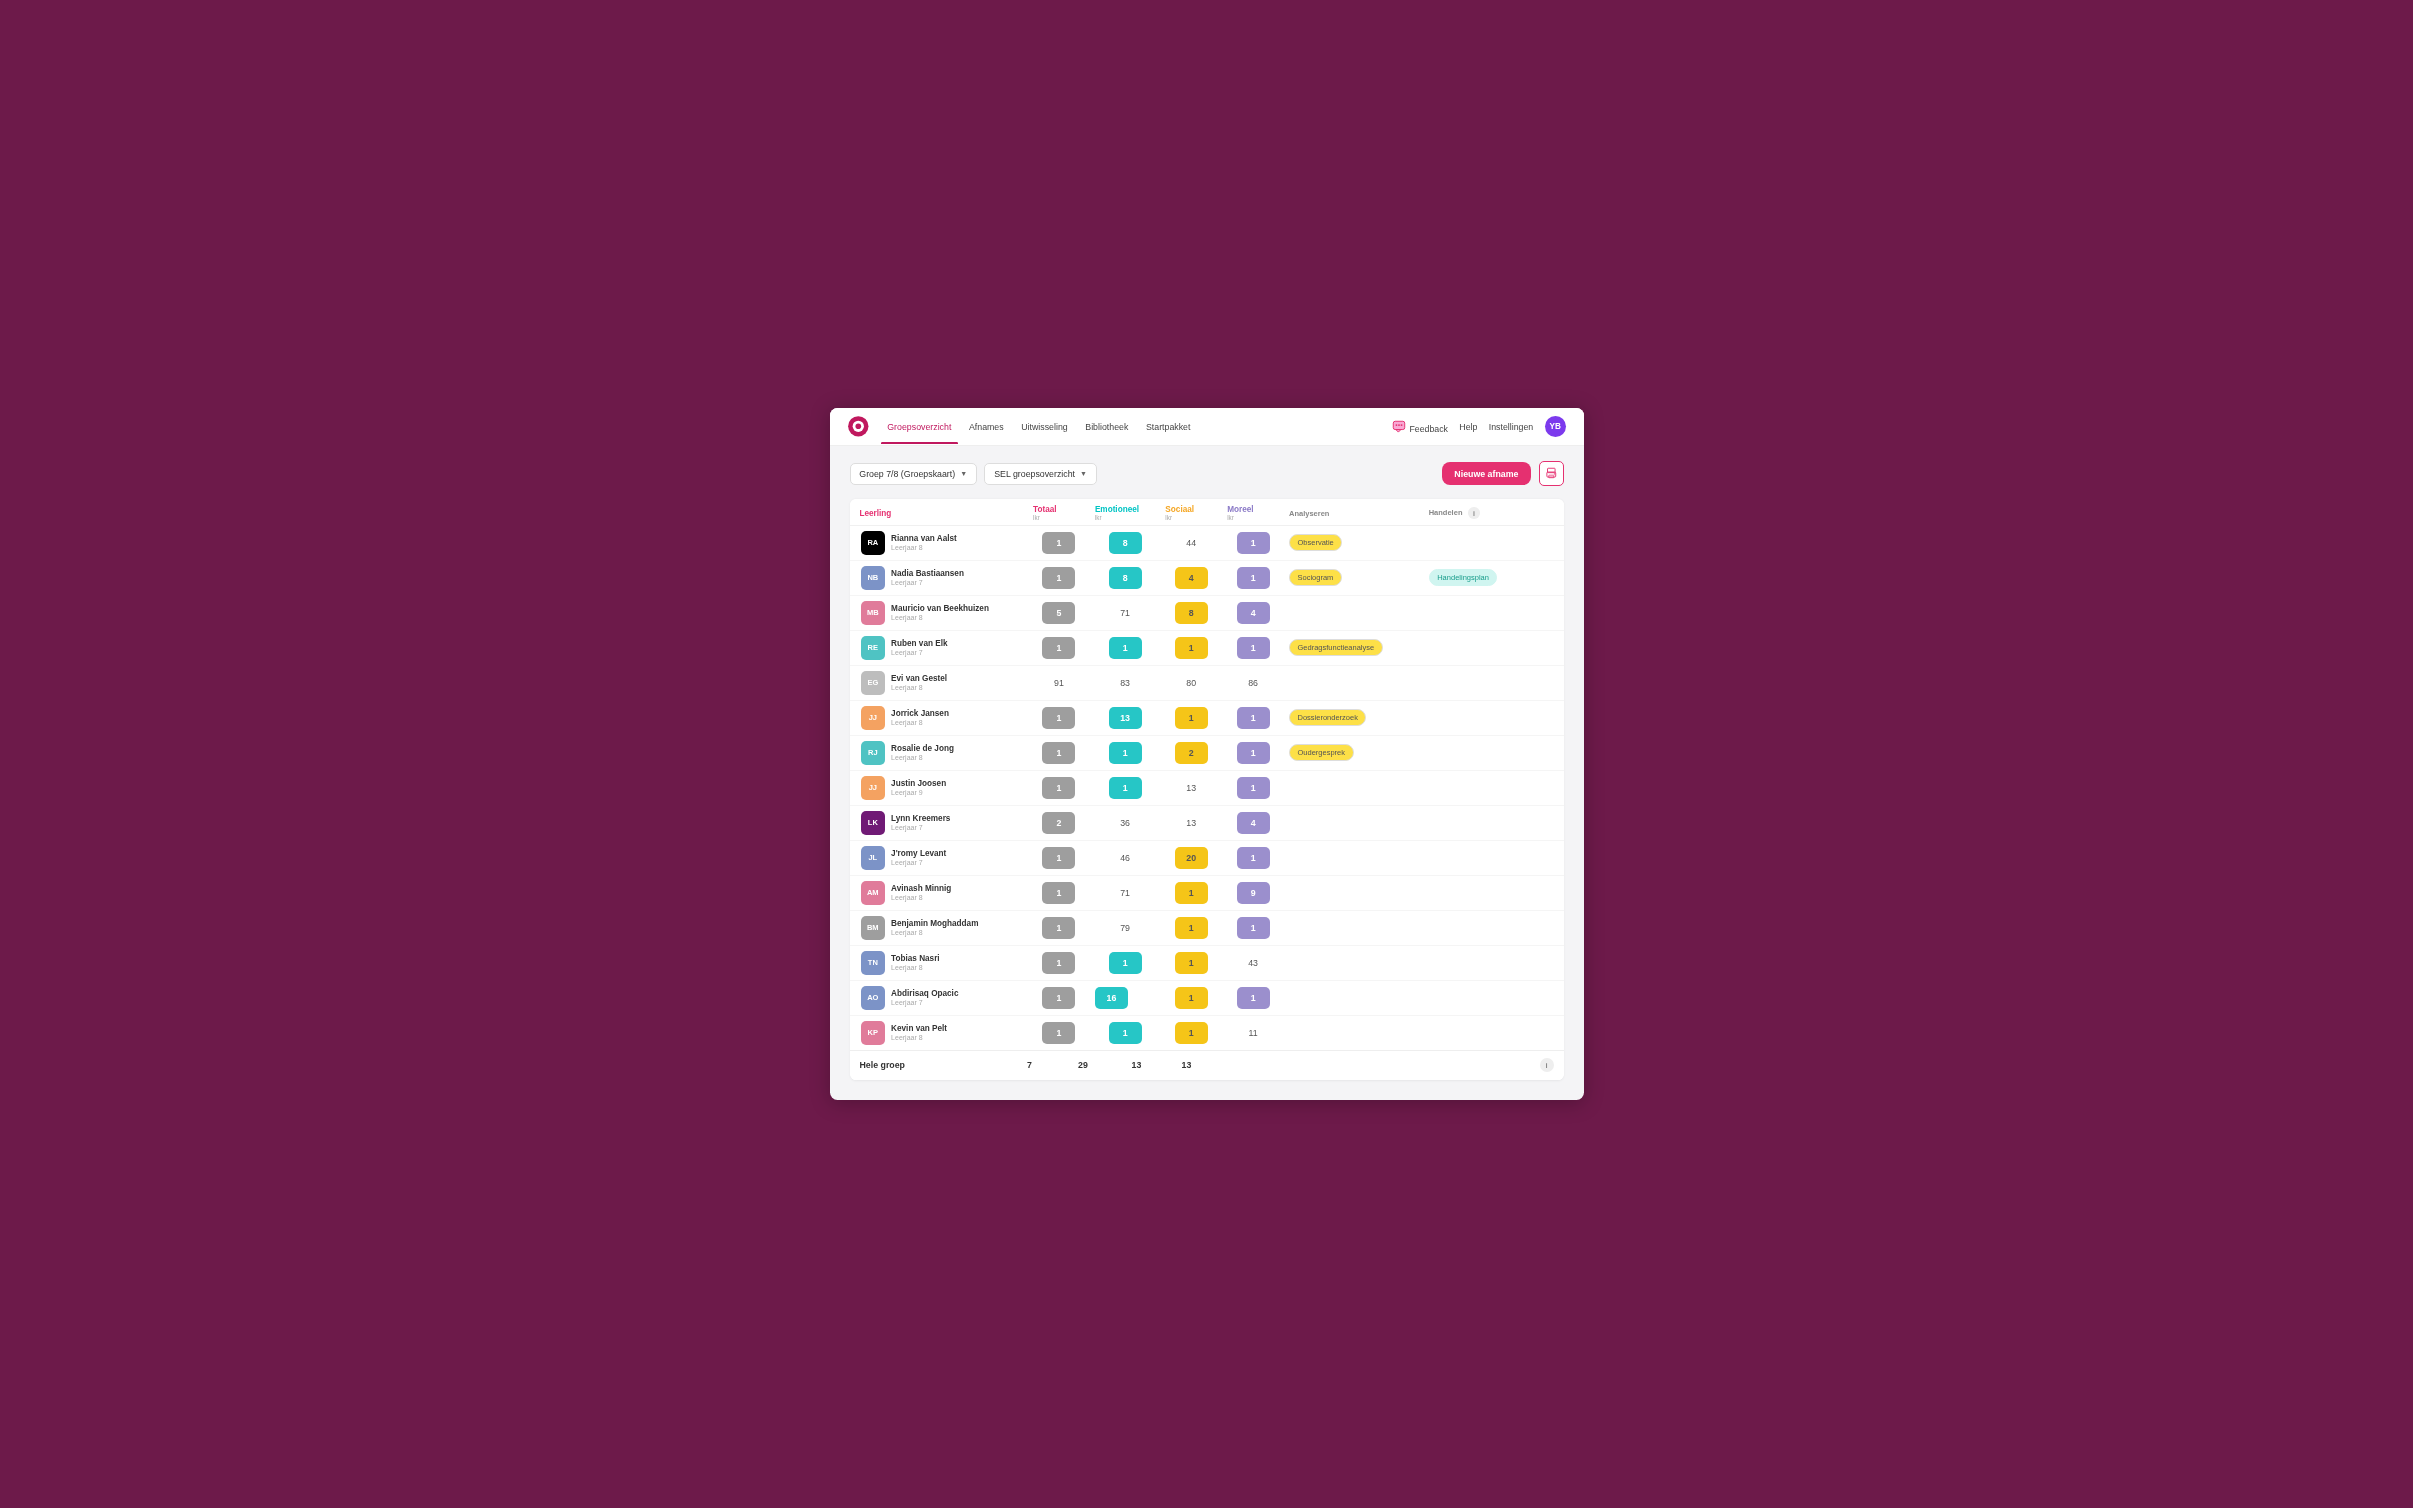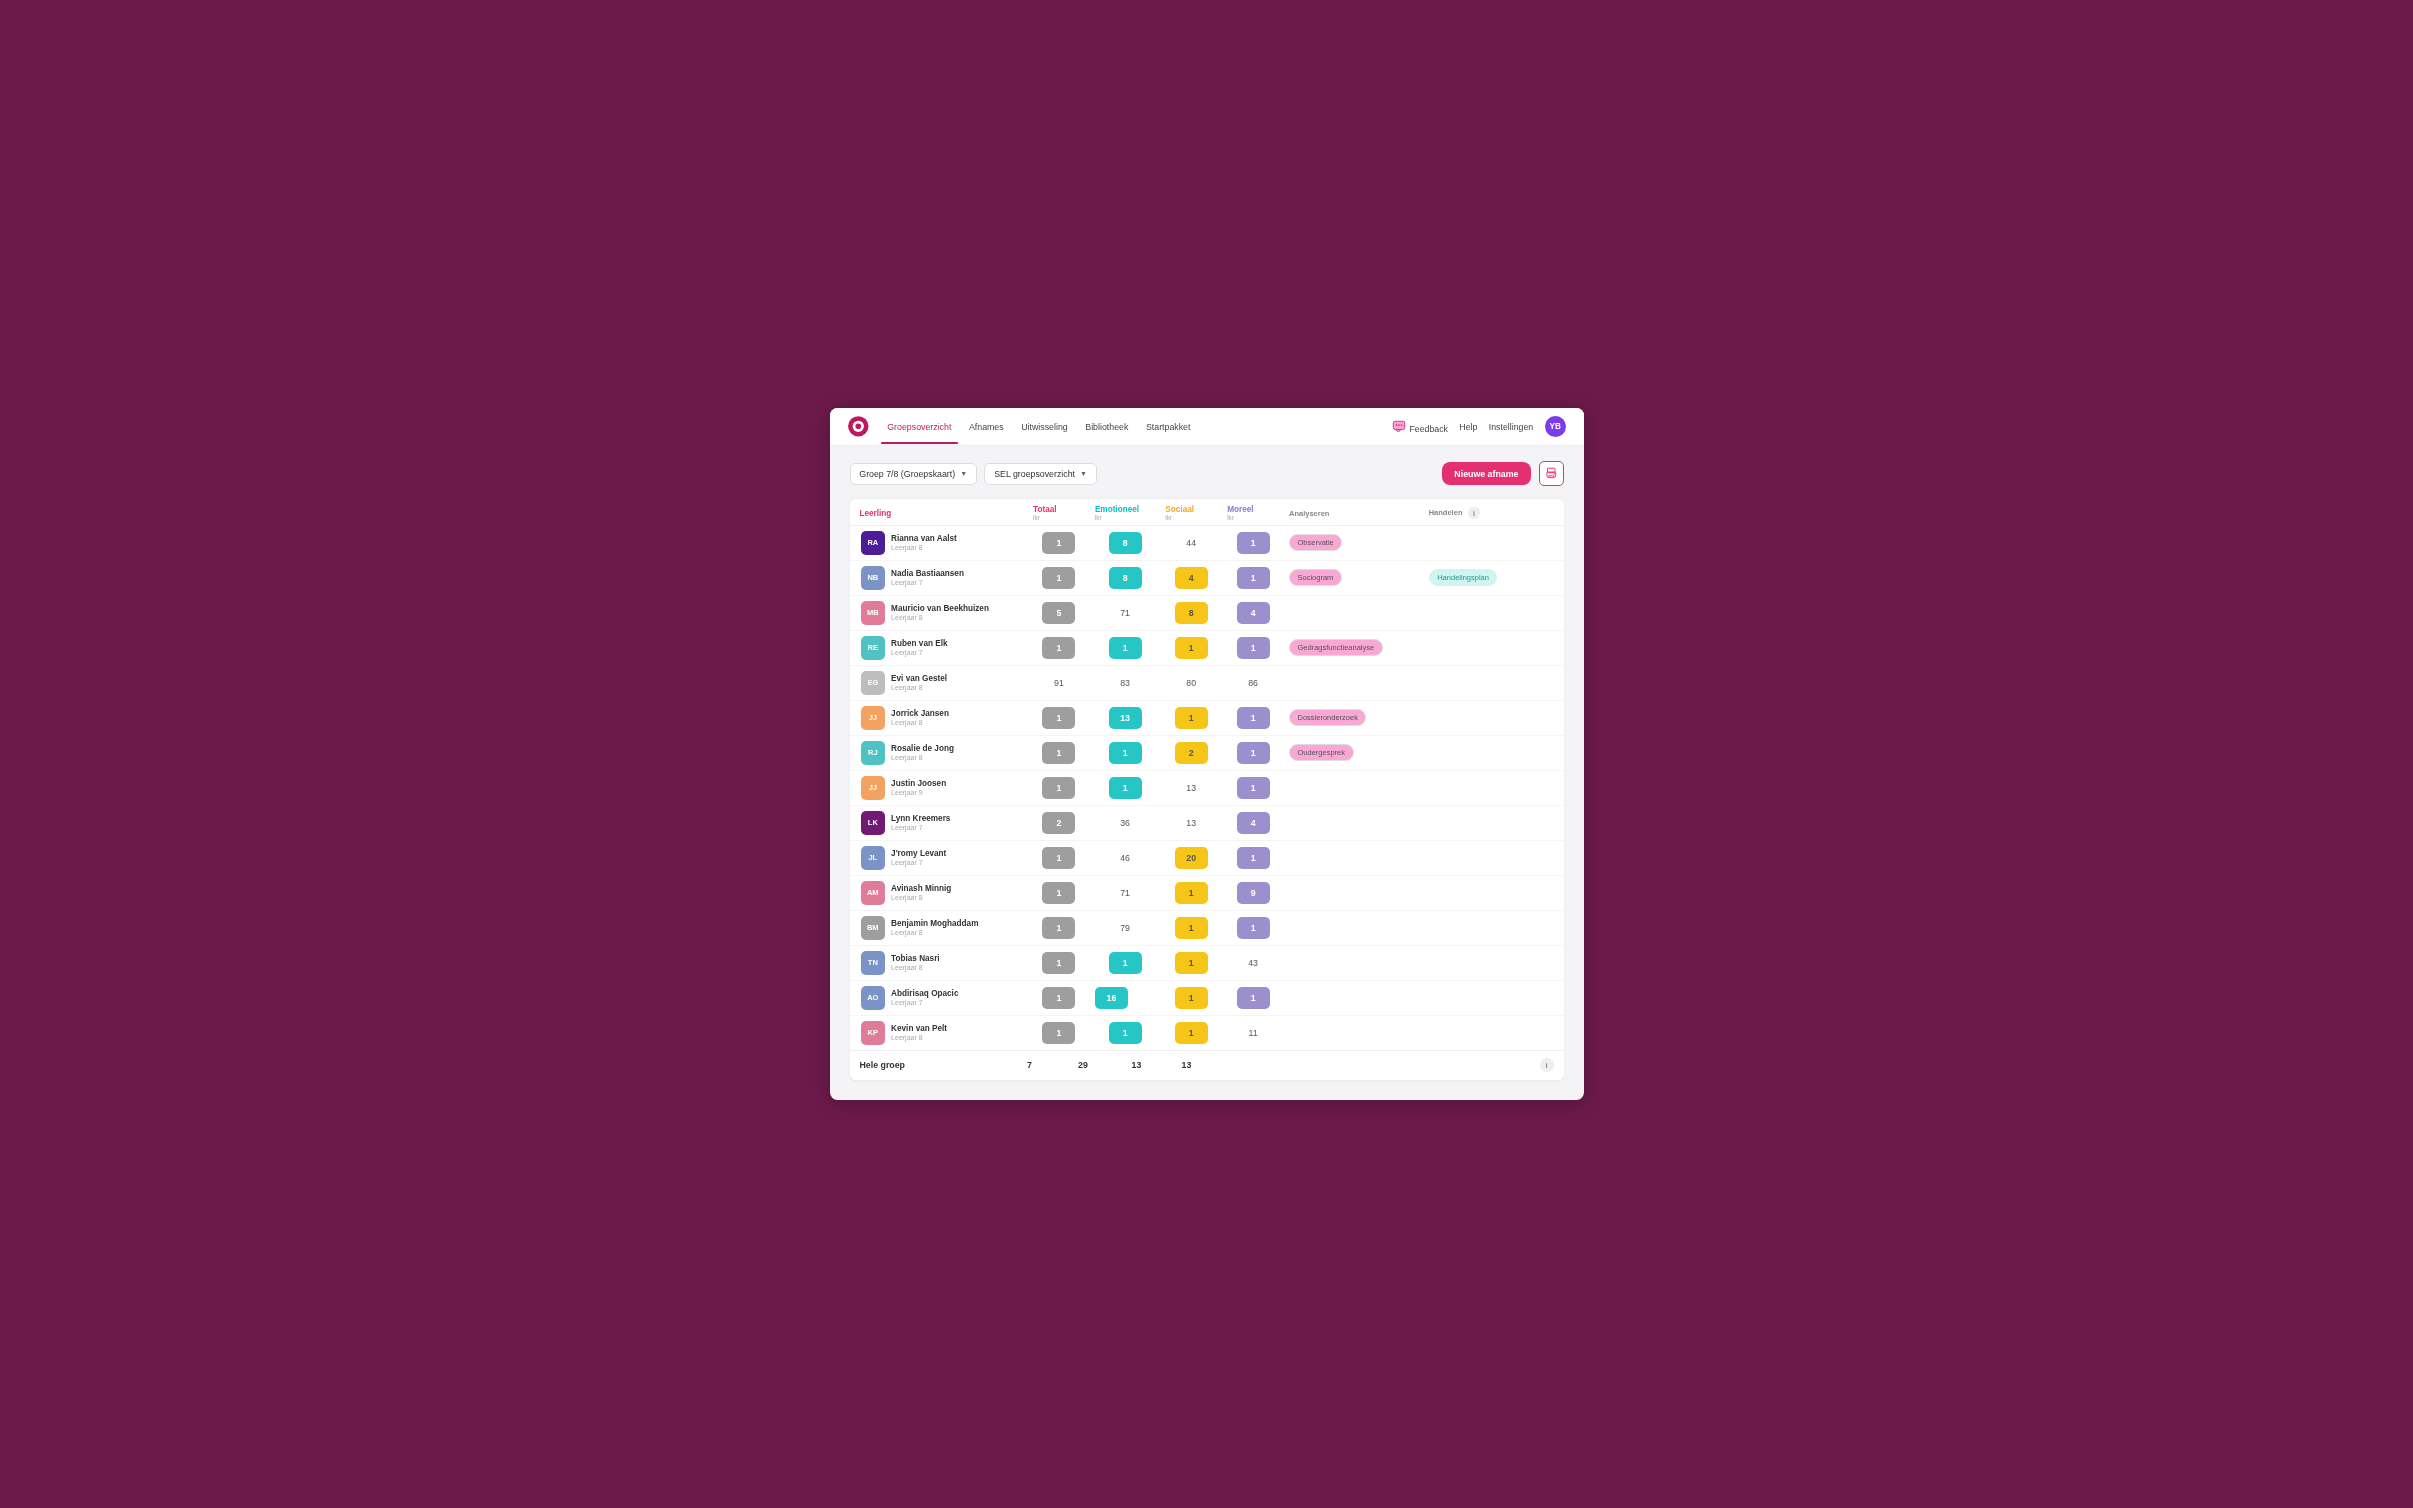--- a/index.html
+++ b/index.html
@@ -250,21 +250,21 @@
     .badge-purple { background: #9b8fcd; }
     .action-badge {
       display: inline-flex;
       align-items: center;
       gap: 3.8px;
       border: 0.9px solid #ddd;
       border-radius: 12.6px;
       padding: 3.1px 7.5px;
       font-size: 7.5px;
       color: #555;
-      background: #f9a8d4;
+      background: #fde047;
       cursor: pointer;
       font-weight: 500;
     }
     .action-badge.teal-fill {
       background: #d0f5f0;
       border-color: #d0f5f0;
       color: #1a9e8c;
     }
     .info-icon {
       display: inline-flex;
@@ -395,21 +395,21 @@
               <span>Handelen</span>
               <span style="margin-left:3.8px; display:inline-flex; align-items:center; justify-content:center; width:11.3px; height:11.3px; border-radius:50%; background:#eee; color:#888; font-size:7px; font-weight:700;">i</span>
             </th>
           </tr>
         </thead>
         <tbody id="table-body">
 
         <tr>
     <td>
       <div class="leerling-cell">
-        <div class="avatar-circle" style="background:#4c1d95;">RA</div>
+        <div class="avatar-circle" style="background:#000000;">RA</div>
         <div>
           <div class="leerling-name">Rianna van Aalst</div>
           <div class="leerling-jaar">Leerjaar 8</div>
         </div>
       </div>
     </td>
     <td style="text-align:center;"><span class="score-badge badge-grey">1</span></td>
     <td style="text-align:center;"><span class="score-badge badge-teal">8</span></td>
     <td style="text-align:center;">
                 <span class="score-plain">44</span>

